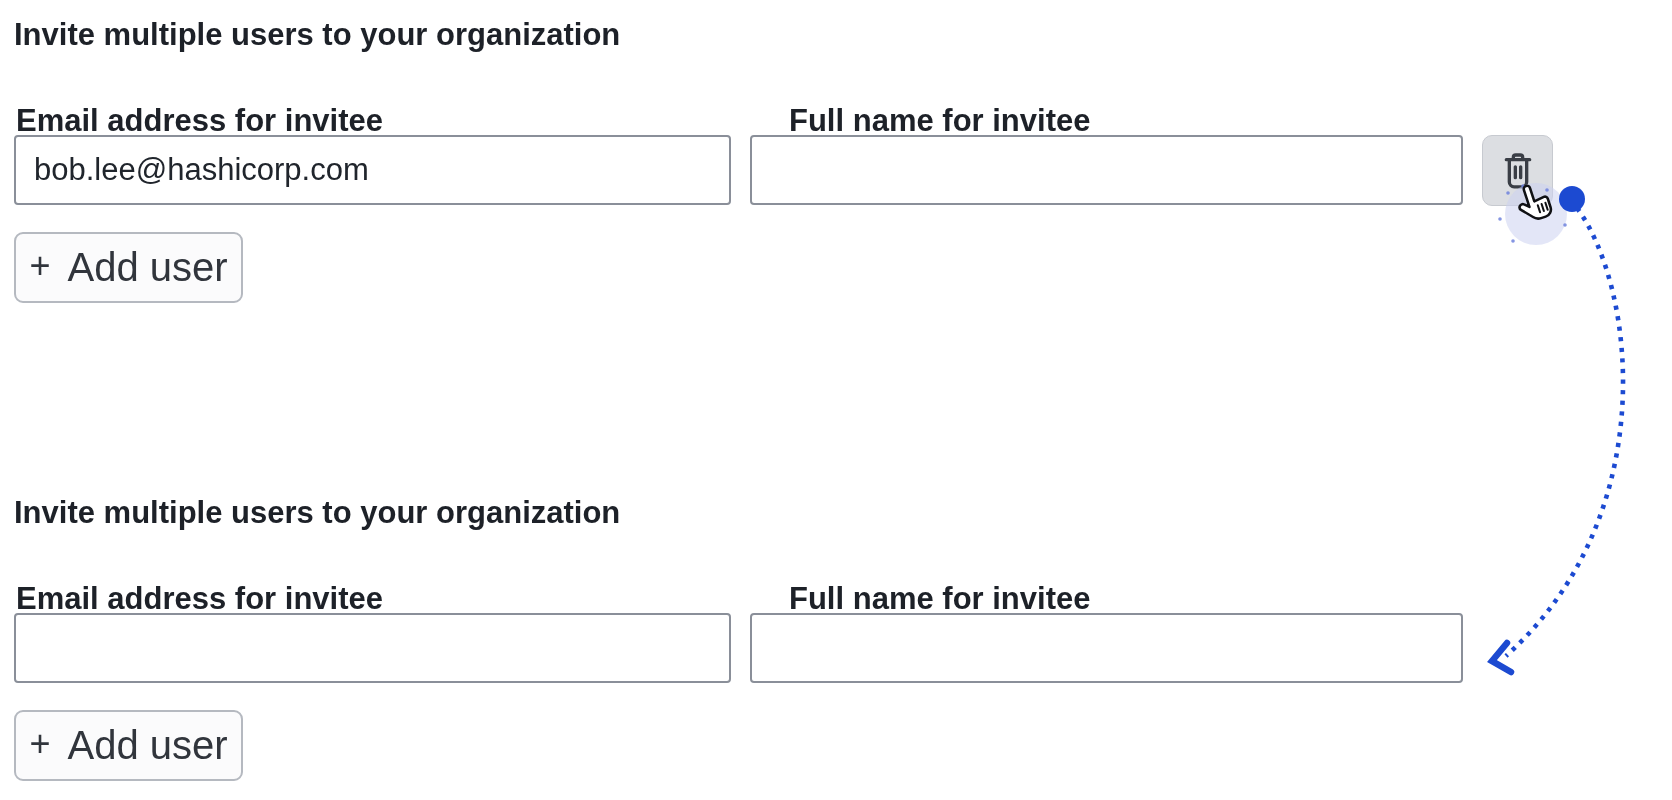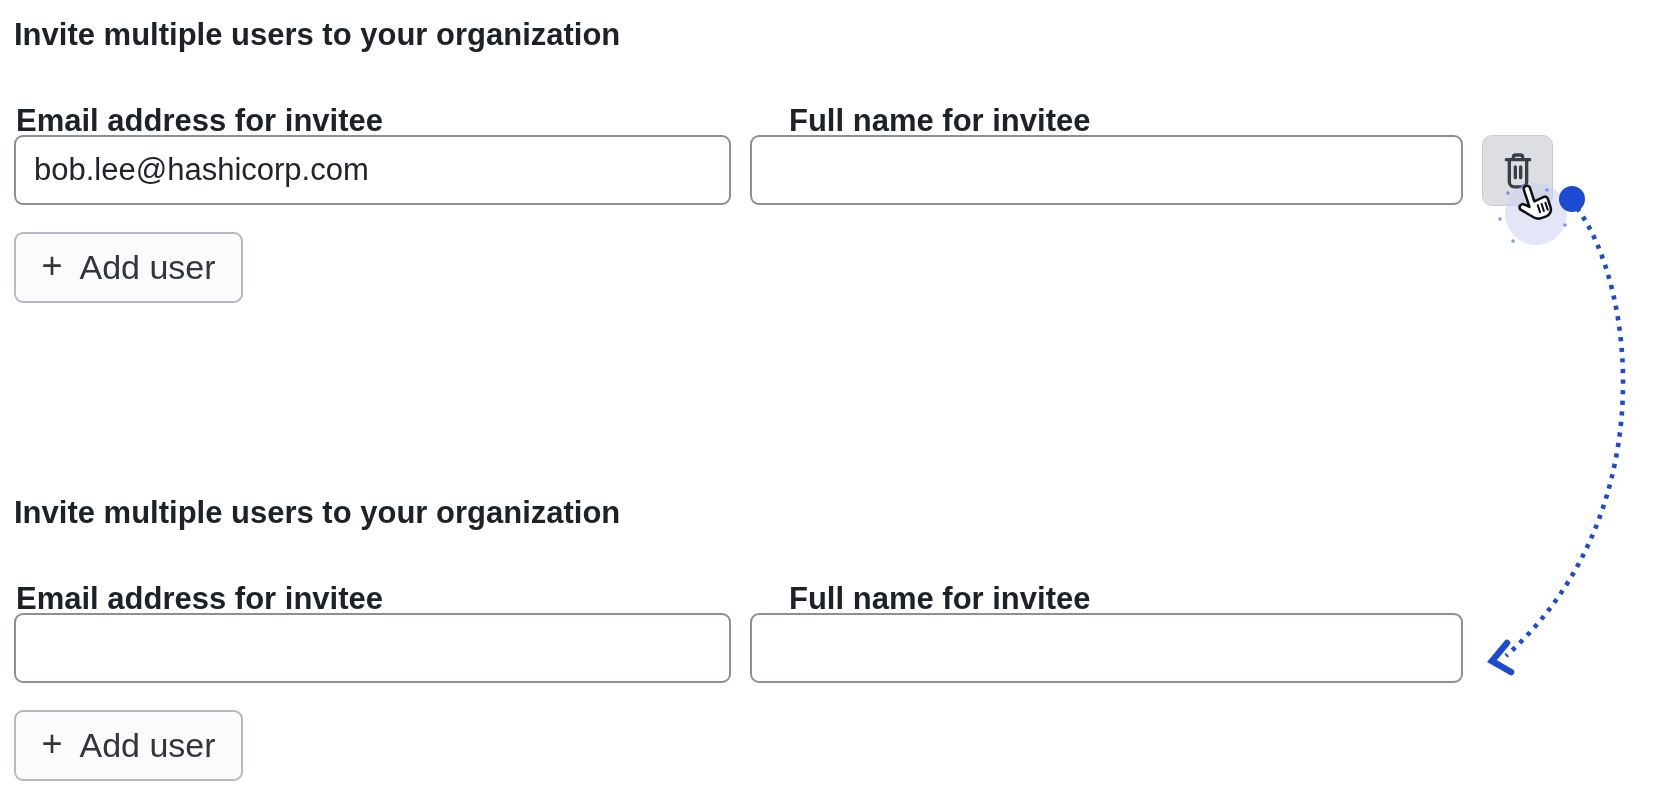--- a/index.html
+++ b/index.html
@@ -36,42 +36,42 @@
     position:absolute;top:78px;
     font-size:31px;line-height:38px;font-weight:700;
     color:var(--text-dark);white-space:nowrap;margin-top:24px;
   }
   .label-email{left:16px;}
   .label-name{left:789px;}
 
   .text-input{
     position:absolute;top:135px;height:70px;
     border:2px solid var(--input-border);
-    border-radius:9px;background:#ffffff;
+    border-radius:4px;background:#ffffff;
     font-family:"Liberation Sans","DejaVu Sans",sans-serif;
     font-size:31px;color:#20252c;
     padding:0 18px;outline:none;
   }
   .input-email{left:14px;width:717px;}
   .input-name{left:750px;width:713px;}
 
   .add-user-btn{
     position:absolute;left:14px;top:232px;width:229px;height:71px;
     background:var(--button-bg);
     border:2px solid var(--button-border);
     border-radius:9px;
     display:flex;align-items:center;justify-content:center;gap:17px;
     cursor:pointer;
   }
   .add-user-btn .plus{
     font-size:36px;font-weight:400;color:#31353c;line-height:1;
     position:relative;top:-2px;
   }
   .add-user-btn .btn-label{
-    font-size:34px;font-weight:500;color:#31353c;white-space:nowrap;
+    font-size:40px;font-weight:500;color:#31353c;white-space:nowrap;
   }
 
   .delete-btn{
     position:absolute;left:1482px;top:135px;width:71px;height:71px;
     background:var(--delete-button-bg);
     border:1px solid var(--delete-button-border);
     border-radius:10px;
     display:flex;align-items:center;justify-content:center;
     cursor:pointer;
   }

